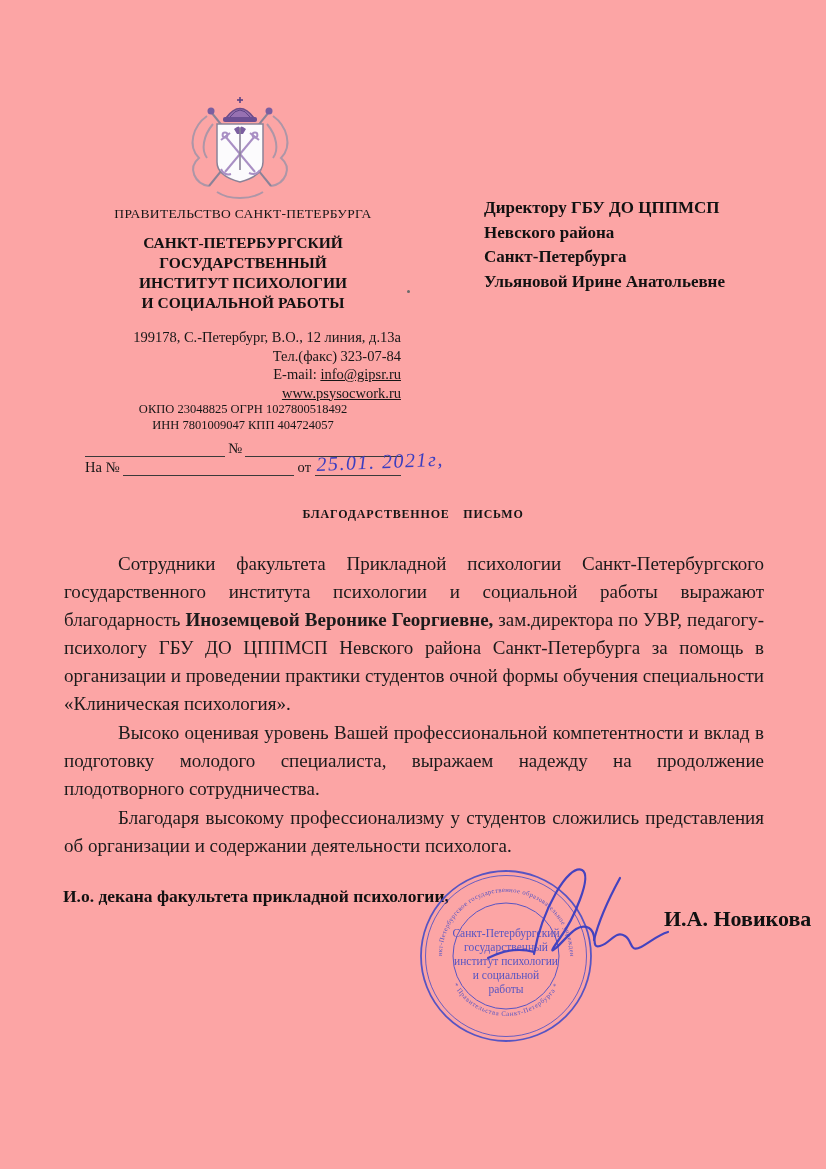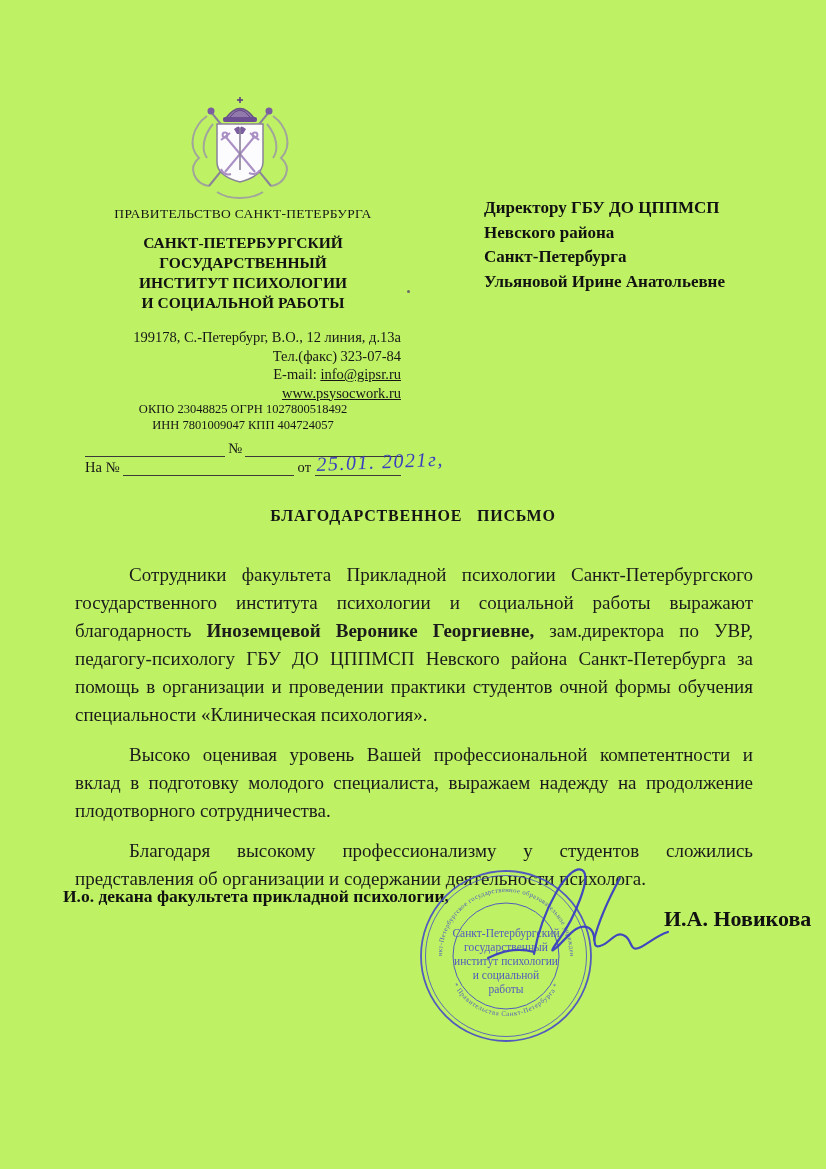--- a/index.html
+++ b/index.html
@@ -1,17 +1,17 @@
 <!DOCTYPE html>
 <html lang="ru"><head>
 <meta charset="utf-8">
 <style>
   html,body{margin:0;padding:0;background:#ffffff;}
   .page{
-    position:relative;width:826px;height:1169px;background:#bef264;
+    position:relative;width:826px;height:1169px;background:#fca5a5;
     font-family:"Liberation Serif", serif;color:#1b1b1b;overflow:hidden;
   }
   
   .emblem{position:absolute;left:173px;top:96px;width:134px;height:110px;}
   
   .lh{position:absolute;left:85px;top:206px;width:316px;text-align:center;}
   .lh-gov{font-size:13.5px;letter-spacing:.3px;color:#161616;}
   .lh-inst{margin-top:11px;font-weight:bold;font-size:15.5px;line-height:20px;color:#111;}
   .lh-addr{margin-top:15px;font-size:14.5px;line-height:18.5px;color:#161616;text-align:right;}
   .lh-addr .u{text-decoration:underline;}
@@ -26,25 +26,25 @@
     font-style:italic;font-size:20px;letter-spacing:1.5px;color:#3b3ec1;
     transform:rotate(-2.5deg);transform-origin:left bottom;
   }
   
   .recipient{position:absolute;left:484px;top:196px;width:300px;
     font-weight:bold;font-size:17px;line-height:24.5px;color:#111;}
   .dot-artifact{position:absolute;left:407px;top:290px;width:3px;height:3px;
     border-radius:50%;background:#6a6a6a;}
   
   .title{position:absolute;left:0;top:507px;width:826px;text-align:center;
-    font-weight:bold;font-size:16px;letter-spacing:.8px;word-spacing:10px;color:#151515;}
+    font-weight:bold;font-size:12px;letter-spacing:.8px;word-spacing:10px;color:#151515;}
   
   .body-text{position:absolute;left:63px;top:549px;width:702px;
     font-size:19px;line-height:28px;text-align:justify;color:#1b1b1b;}
-  .body-text p{margin:12px;text-indent:54px;}
+  .body-text p{margin:1px;text-indent:54px;}
   
   .sig-position{position:absolute;left:63px;top:883px;width:470px;
     font-weight:bold;font-size:17.5px;line-height:27.5px;color:#111;}
   .sig-name{position:absolute;left:664px;top:906px;
     font-weight:bold;font-size:22px;color:#111;white-space:nowrap;}
   .stamp{position:absolute;left:405px;top:855px;width:202px;height:202px;opacity:.92;}
   .scrawl{position:absolute;left:470px;top:848px;width:230px;height:130px;}
 </style>
 </head>
 <body>

